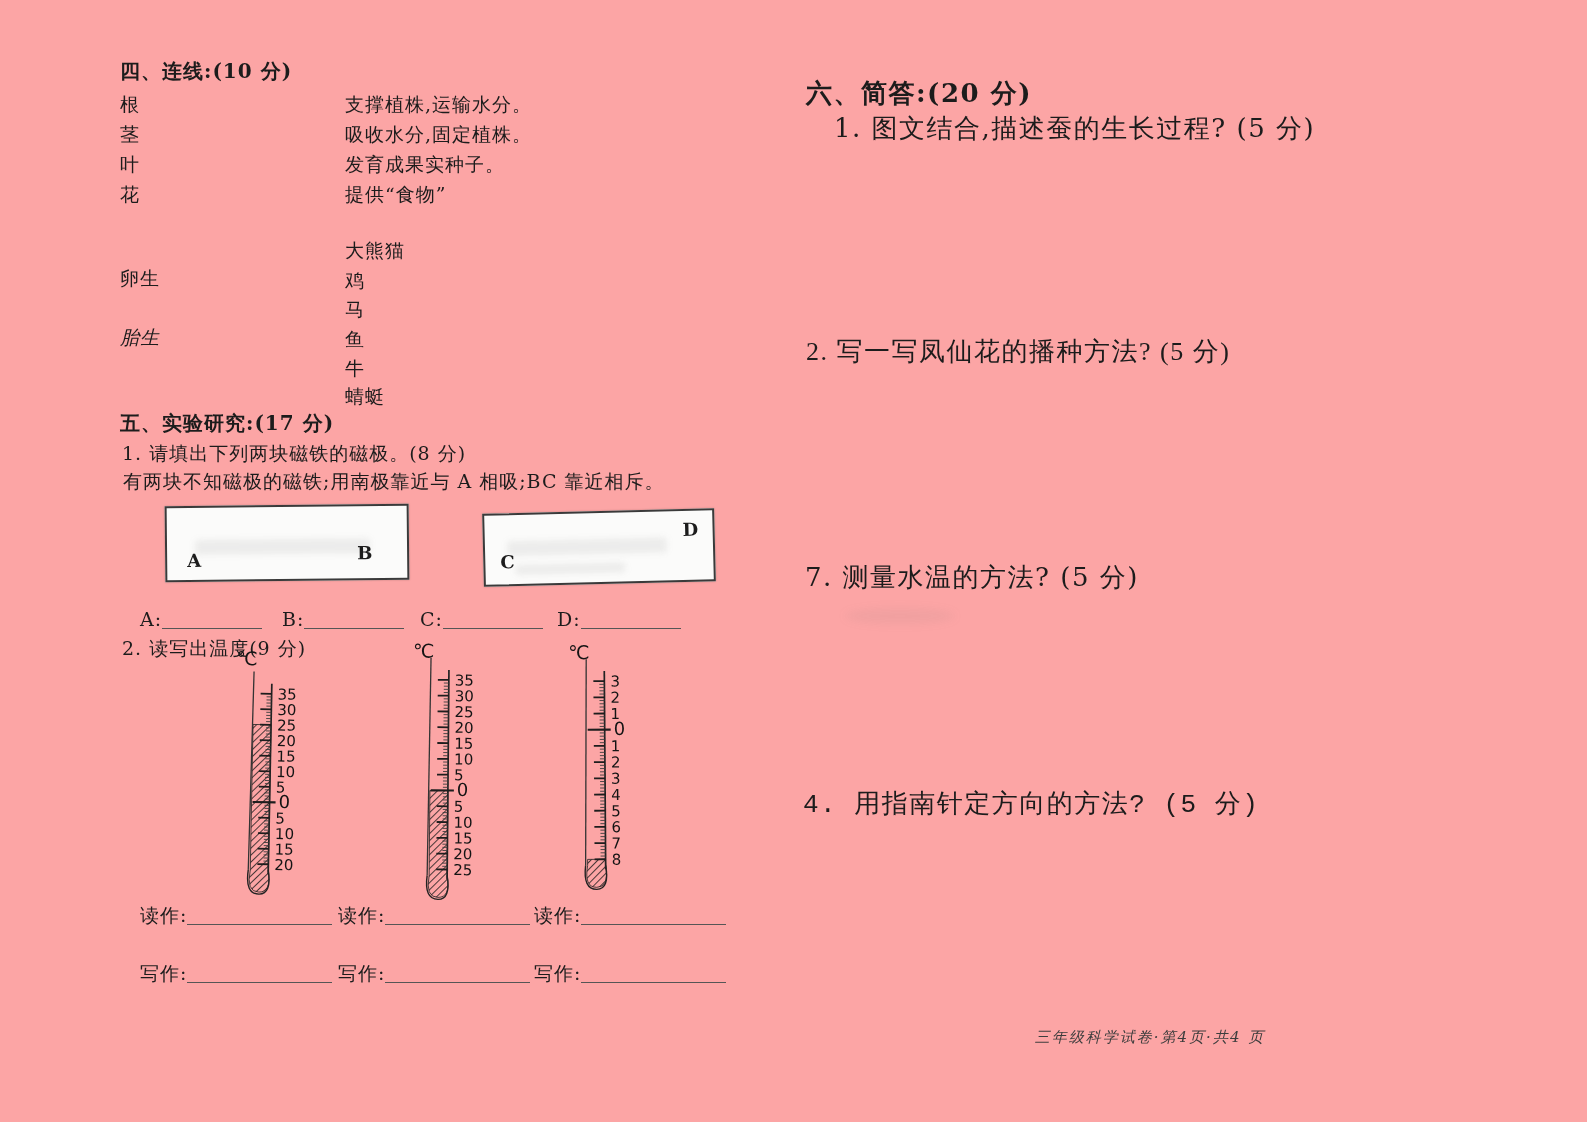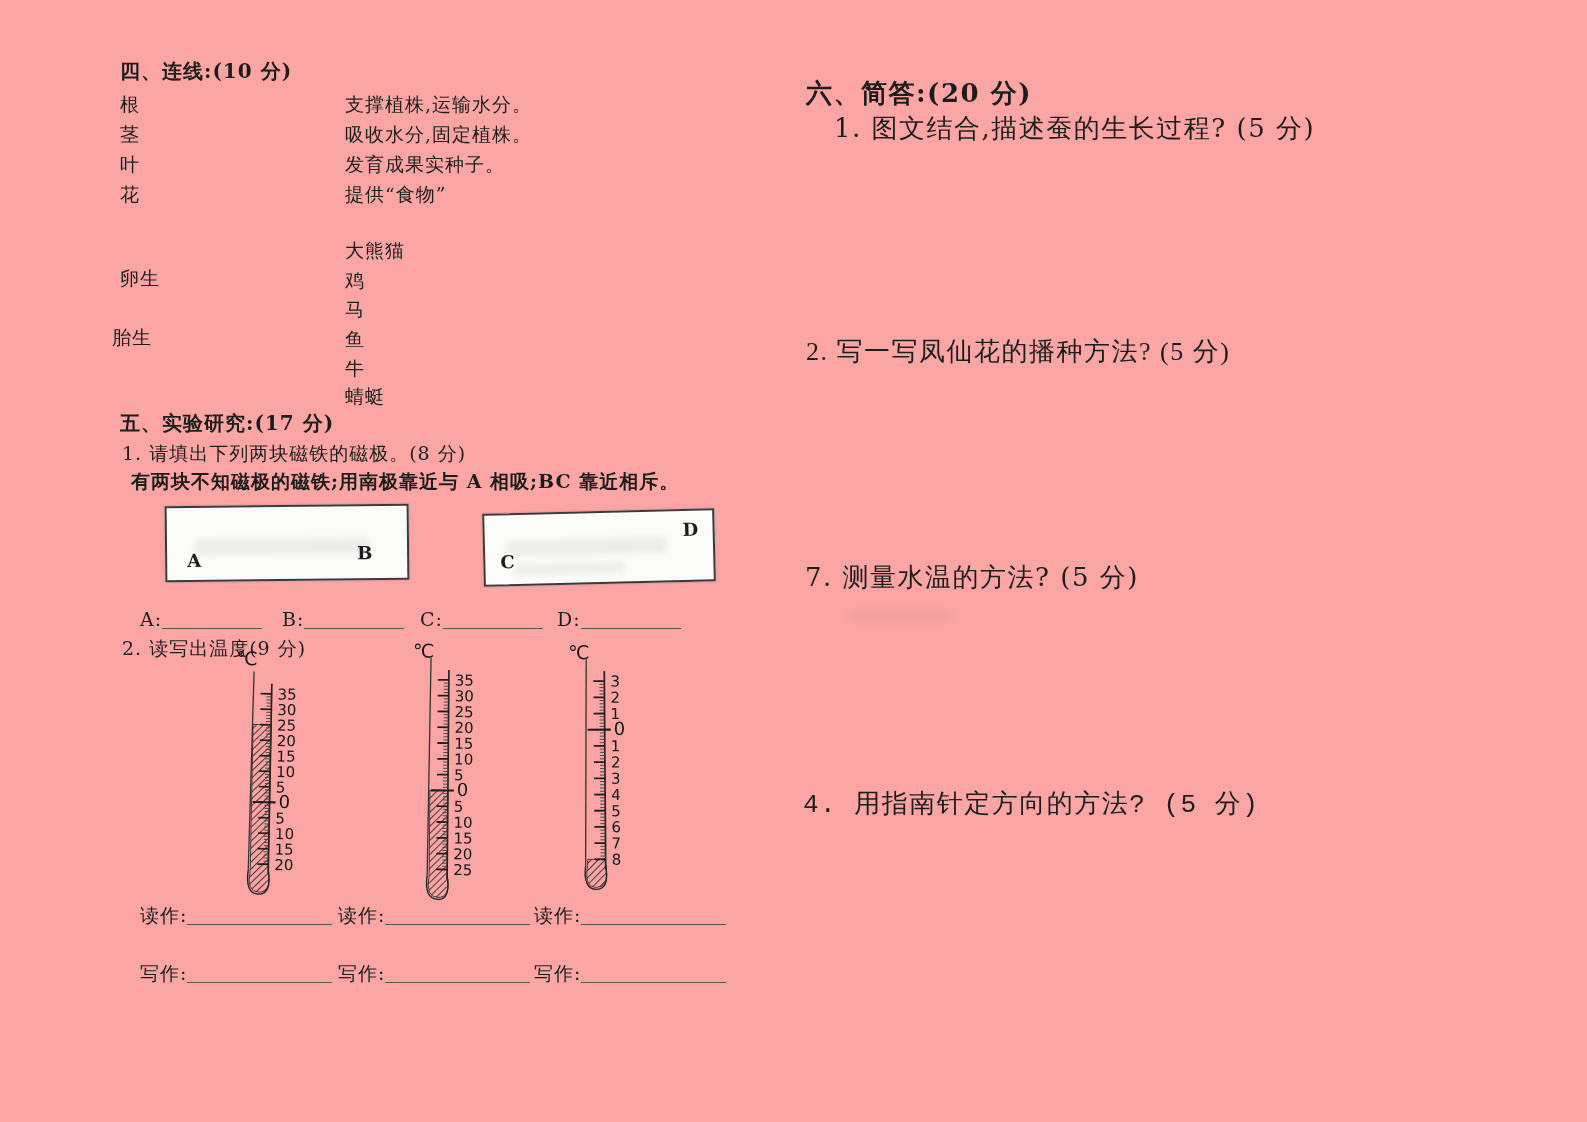--- a/index.html
+++ b/index.html
@@ -36,31 +36,31 @@
   <div class="abs t19" style="left:120px;top:92px;">根</div>
   <div class="abs t19" style="left:120px;top:122px;">茎</div>
   <div class="abs t19" style="left:120px;top:152px;">叶</div>
   <div class="abs t19" style="left:120px;top:182px;">花</div>
   <div class="abs t19" style="left:345px;top:92px;">支撑植株,运输水分。</div>
   <div class="abs t19" style="left:345px;top:122px;">吸收水分,固定植株。</div>
   <div class="abs t19" style="left:345px;top:152px;">发育成果实种子。</div>
   <div class="abs t19" style="left:345px;top:182px;text-align:right;">提供“食物”</div>
 
   <div class="abs t19" style="left:120px;top:266px;">卵生</div>
-  <div class="abs t19" style="left:112px;top:325px;">胎生</div>
+  <div class="abs t19" style="left:120px;top:325px;font-style:italic;">胎生</div>
   <div class="abs t19" style="left:345px;top:238px;">大熊猫</div>
   <div class="abs t19" style="left:345px;top:268px;">鸡</div>
   <div class="abs t19" style="left:345px;top:297px;">马</div>
   <div class="abs t19" style="left:345px;top:327px;">鱼</div>
   <div class="abs t19" style="left:345px;top:356px;">牛</div>
   <div class="abs t19" style="left:345px;top:384px;">蜻蜓</div>
 
   <div class="abs t20 bold" style="left:120px;top:410px;">五、实验研究:(17 分)</div>
   <div class="abs t19" style="left:122px;top:441px;">1. 请填出下列两块磁铁的磁极。(8 分)</div>
-  <div class="abs t19" style="left:131px;top:469px;font-weight:bold;">有两块不知磁极的磁铁;用南极靠近与 A 相吸;BC 靠近相斥。</div>
+  <div class="abs t19" style="left:123px;top:469px;">有两块不知磁极的磁铁;用南极靠近与 A 相吸;BC 靠近相斥。</div>
 
   <div class="magnet" style="left:165px;top:505px;width:240px;height:72px;transform:rotate(-0.6deg);">
     <div class="ghost" style="left:28px;top:32px;width:175px;height:15px;"></div>
     <div class="pole" style="left:20px;top:42px;">A</div>
     <div class="pole" style="left:190px;top:36px;">B</div>
   </div>
   <div class="magnet" style="left:483px;top:511px;width:228px;height:69px;transform:rotate(-1.4deg);">
     <div class="ghost" style="left:22px;top:26px;width:160px;height:15px;"></div>
     <div class="ghost" style="left:30px;top:50px;width:110px;height:10px;"></div>
     <div class="pole" style="left:15px;top:36px;">C</div>
@@ -330,14 +330,15 @@
 
 
   <div class="abs t21 bold" style="left:806px;top:76px;">六、简答:(20 分)</div>
   <div class="abs t21" style="left:816px;top:111px;margin-left:18px;">1. 图文结合,描述蚕的生长过程? (5 分)</div>
   <div class="abs t21" style="left:806px;top:334px;font-family:Liberation Serif, serif;">2. 写一写凤仙花的播种方法? (5 分)</div>
   <div class="abs t21" style="left:805px;top:560px;">7. 测量水温的方法? (5 分)</div>
   <div class="abs t21" style="left:803px;top:786px;font-family:Liberation Mono, monospace;">4. 用指南针定方向的方法? (5 分)</div>
 
   <div class="smudge" style="left:845px;top:608px;width:110px;height:16px;"></div>
 
+  <div class="abs footer" style="left:950px;top:1028px;width:400px;text-align:center;">三年级科学试卷·第4页·共4 页</div>
 
 </div>
 
 </body></html>

